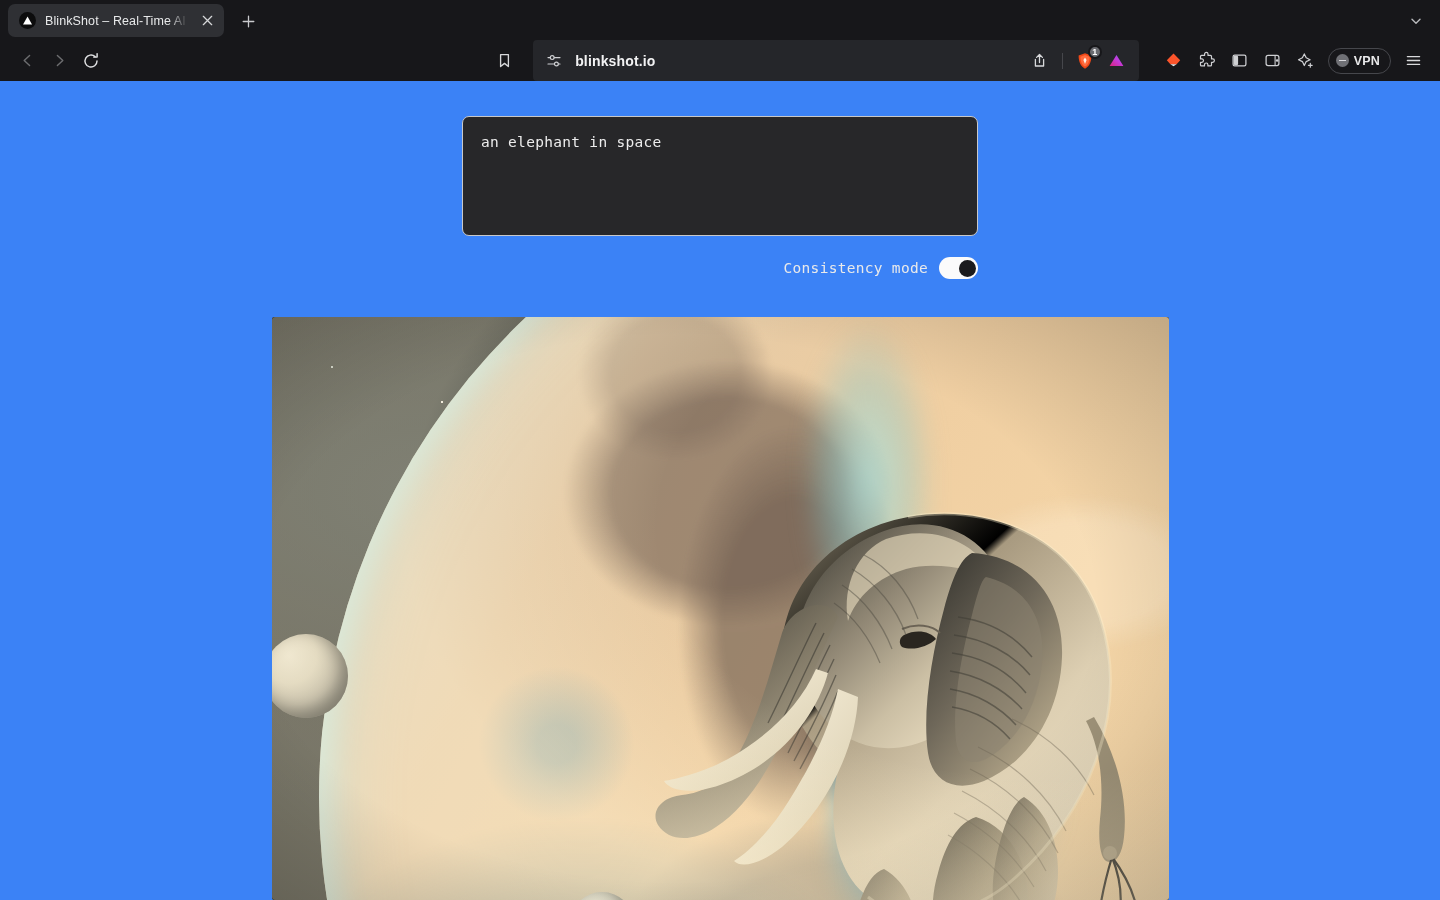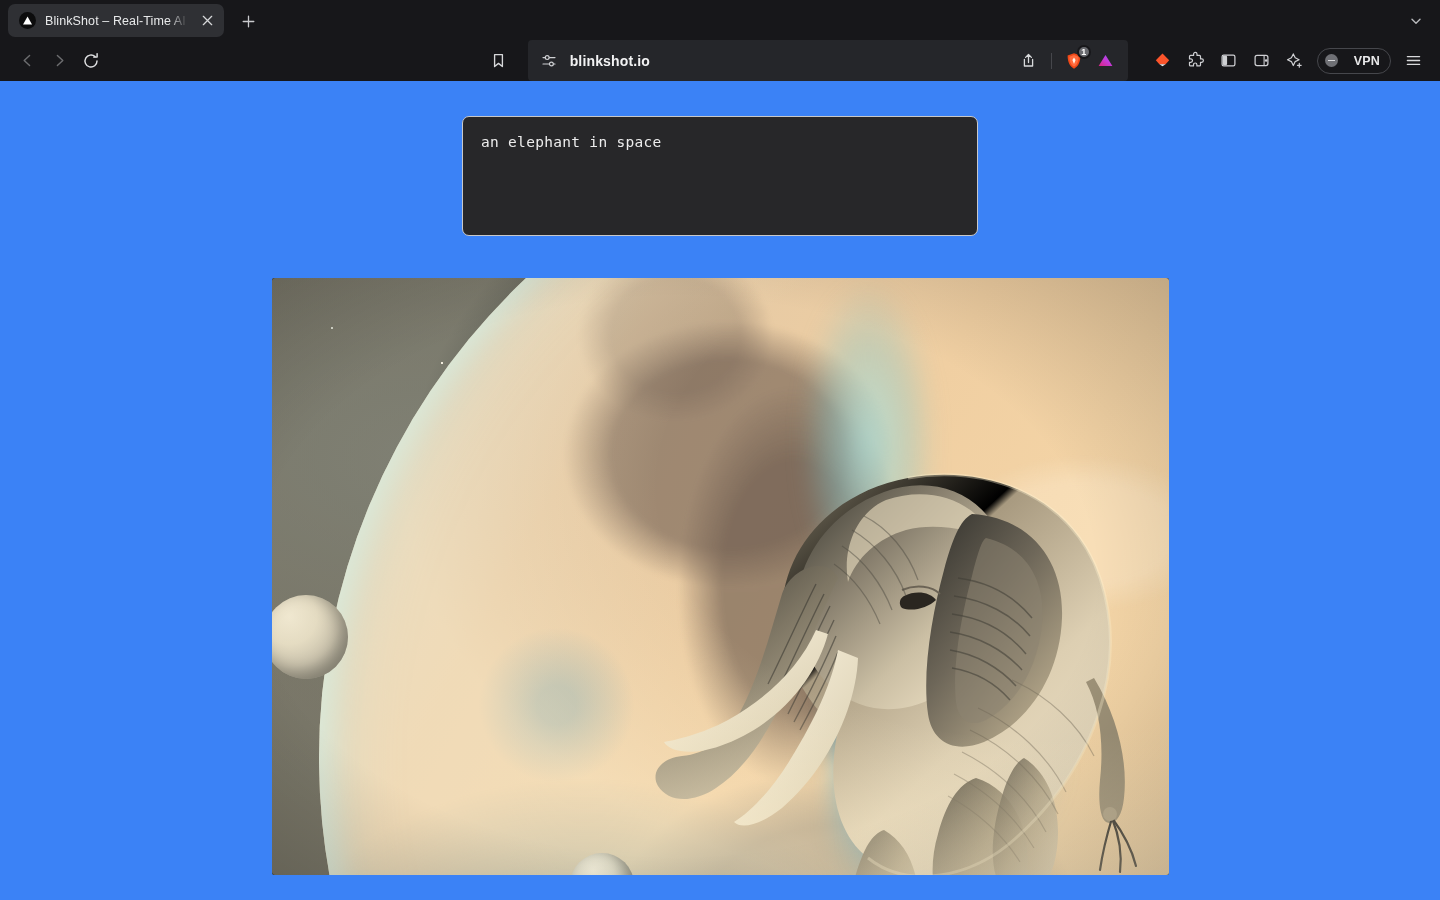--- a/index.html
+++ b/index.html
@@ -74,21 +74,21 @@
     min-width: 14px; height: 14px; border-radius: 50%;
     background: #6a6b70; color: #fff; font-size: 9px; font-weight: 700;
     display: flex; align-items: center; justify-content: center;
     border: 2px solid #17171a; padding: 0 1px;
   }
 
   .toolbar-right { display: flex; align-items: center; gap: 3px; flex: none; margin-left: 8px; }
   .tbtn { width: 30px; height: 30px; border-radius: 6px; display: flex; align-items: center; justify-content: center; }
   .vpn-pill {
     height: 26px; border: 1px solid #46474c; border-radius: 13px;
-    display: flex; align-items: center; gap: 16px; padding: 0 10px 0 7px; margin: 0 4px;
+    display: flex; align-items: center; gap: 5px; padding: 0 10px 0 7px; margin: 0 4px;
   }
   .vpn-pill .dot {
     width: 13px; height: 13px; border-radius: 50%; background: #6f7075;
     display: flex; align-items: center; justify-content: center;
   }
   .vpn-pill .dot i { display: block; width: 7px; height: 1.6px; background: #d9d9dc; }
   .vpn-label { color: #e9e9ea; font-size: 12.5px; font-weight: 700; letter-spacing: .2px; }
 
   
   .viewport {
@@ -386,20 +386,26 @@
     </div>
   </div>
 
   <div class="viewport">
     <div class="page">
 
       <div class="prompt-wrap">
         <textarea class="prompt-box" spellcheck="false" placeholder="Describe your image..." style="">an elephant in space</textarea>
       </div>
 
+      <div class="consistency-row">
+        <span class="consistency-label">Consistency mode</span>
+        <span class="switch">
+          <span class="knob"></span>
+        </span>
+      </div>
 
       <div class="image-frame" title="an elephant in space">
         <div class="scene">
           <div class="space"></div>
           <div class="stars"></div>
 
           <div class="planet">
             <div class="planet-clouds"></div>
           </div>
           <div class="limb-top"></div>

